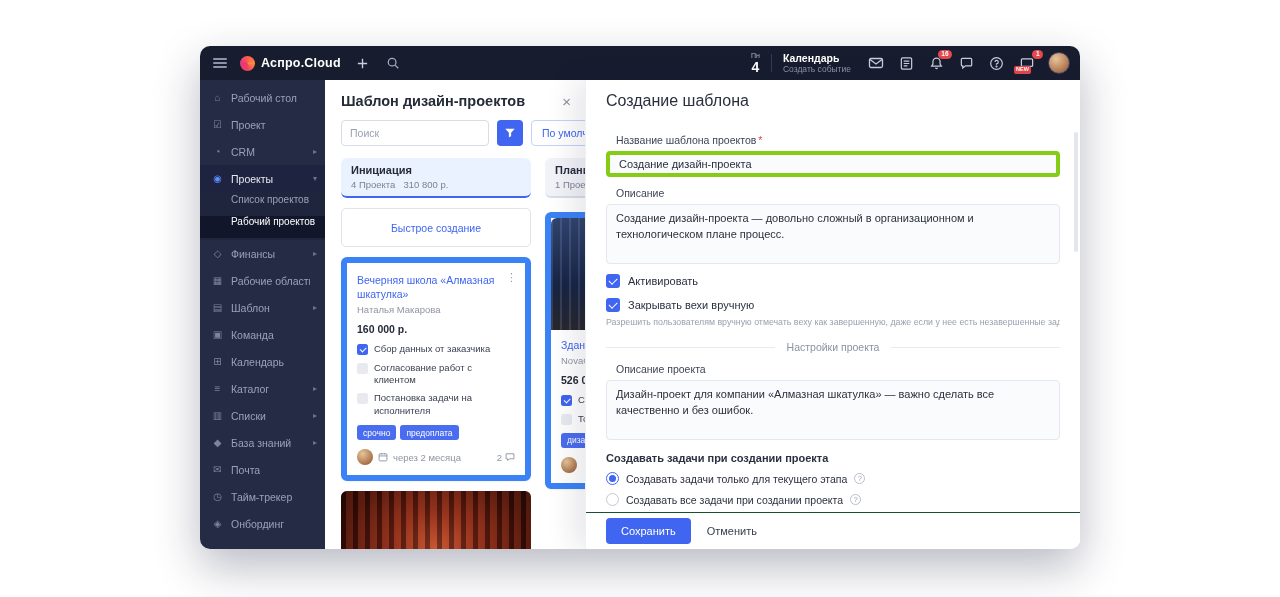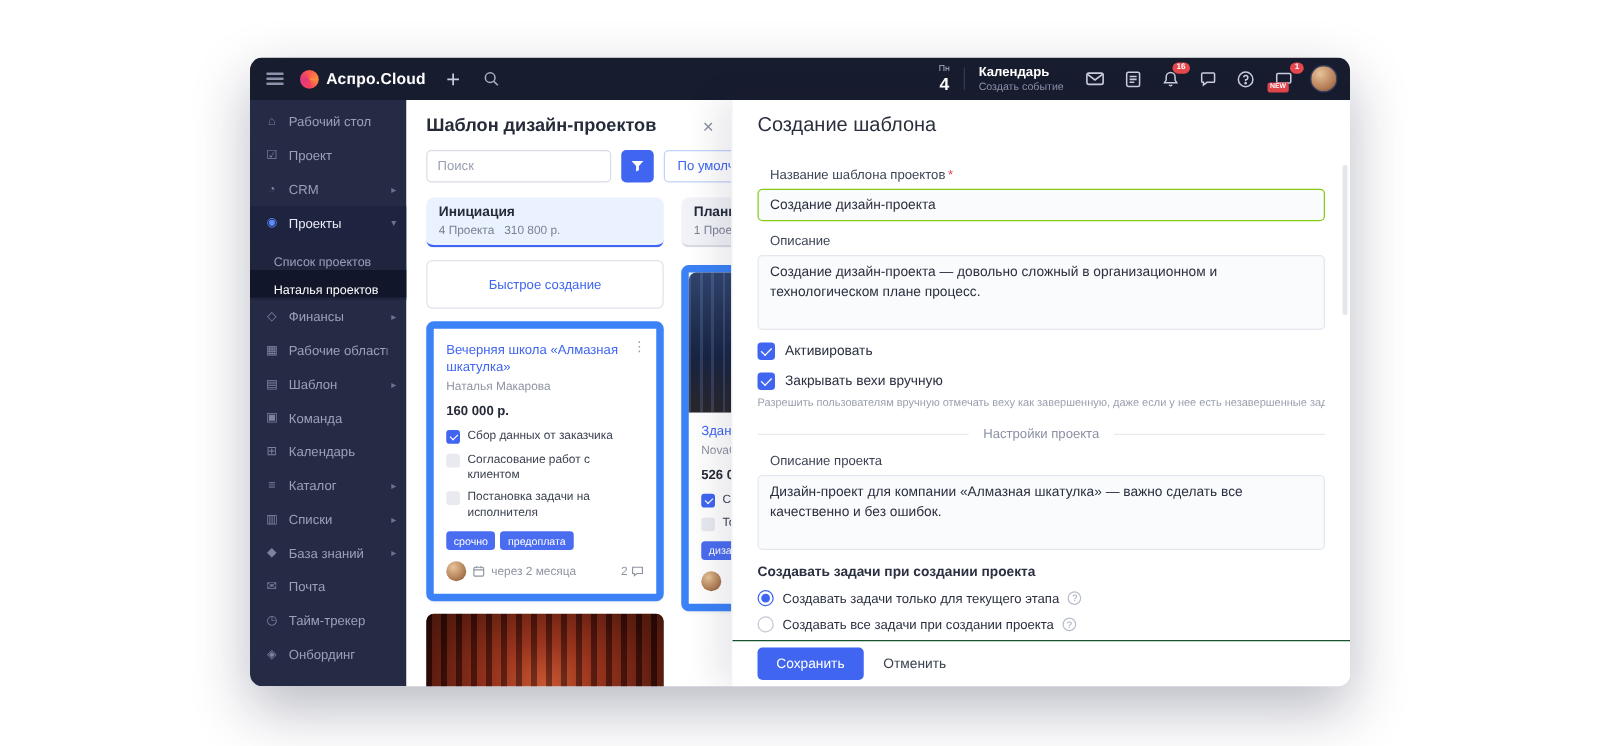--- a/index.html
+++ b/index.html
@@ -40,21 +40,21 @@
   .sidebar { position:absolute; left:0; top:34px; bottom:0; width:125px; background:#262b45;
     z-index:30; padding-top:4px; }
   .nav-item { height:27px; display:flex; align-items:center; padding:0 8px 0 11px; gap:7px;
     color:#9aa0b8; font-size:10.5px; cursor:pointer; }
   .nav-ic { width:13px; font-size:10px; color:#7c82a0; text-align:center; flex:none; }
   .nav-lb { flex:1; white-space:nowrap; overflow:hidden; }
   .nav-ar { font-size:8px; color:#6d7390; }
   .nav-item.active { background:#1e2340; color:#e8eaf2; }
   .nav-item.active .nav-ic { color:#5b8cff; }
   .sub { background:#20253e; padding:2px 0; }
-  .sub-item { height:22px; display:flex; align-items:flex-end; padding-left:19px; font-size:10px;
+  .sub-item { height:22px; display:flex; align-items:flex-start; padding-left:31px; font-size:10px;
     color:#9aa0b8; cursor:pointer; }
   .sub-item.selected { background:#12162a; color:#ffffff; }
 
   
   .board { position:absolute; left:125px; top:34px; right:0; bottom:0; background:#fff; z-index:10; }
   .board-head { width:260px; padding:13px 14px 4px 16px; display:flex; justify-content:space-between; align-items:center; }
   .b-title { font-size:14.5px; font-weight:600; color:#262b3a; white-space:nowrap; }
   .b-close { background:none; border:none; font-size:15px; color:#8a90a2; cursor:pointer; line-height:1; }
   .tools { display:flex; gap:8px; padding:7px 0 0 16px; align-items:center; }
   .search { width:148px; height:26px; border:1px solid #d9dce4; border-radius:4px; font-size:10.5px;
@@ -106,21 +106,21 @@
       linear-gradient(0deg, rgba(255,180,90,.12), transparent 40%); }
 
   
   .modal { position:absolute; left:385px; top:34px; right:0; bottom:0; background:#fff; z-index:50;
     box-shadow:-12px 0 26px rgba(25,30,60,.10); border-left:1px solid #eef0f4; }
   .m-head { padding:12px 20px 8px; }
   .m-title { font-size:16px; font-weight:500; color:#2a2f3e; }
   .m-body { position:absolute; top:42px; bottom:37px; left:0; right:0; padding:2px 20px 0; overflow:hidden; }
   .f-label { font-size:10.5px; color:#3f4557; margin:10px 10px 5px; display:block; }
   .f-label .req { color:#e5484d; margin-left:2px; }
-  .t-input { width:100%; height:26px; background:#fafbfc; border:1px solid #84cc16; border-radius:4px;
+  .t-input { width:100%; height:26px; background:#fafbfc; border:4px solid #84cc16; border-radius:4px;
     font-size:11px; color:#2b3040; padding:0 9px; font-family:inherit; outline:none; display:block; }
   .t-area { width:100%; height:60px; background:#fafbfc; border:1px solid #e4e7ee; border-radius:4px;
     font-size:11px; color:#2b3040; padding:6px 9px; font-family:inherit; resize:none; line-height:1.45;
     outline:none; display:block; }
   .mcb-row { display:flex; align-items:center; gap:8px; margin-top:10px; }
   .mcb { width:14px; height:14px; border-radius:3px; background:#3f65f1; position:relative; flex:none; cursor:pointer; }
   .mcb::after { content:""; position:absolute; left:3px; top:3.5px; width:6.5px; height:3.5px;
     border-left:1.7px solid #fff; border-bottom:1.7px solid #fff; transform:rotate(-45deg); }
   .mcb-lb { font-size:11px; color:#2b3040; }
   .hint { font-size:8.8px; color:#9aa0ae; margin-top:5px; white-space:nowrap; overflow:hidden; }
@@ -242,21 +242,21 @@
     <div class="nav-item active">
       <span class="nav-ic">◉</span>
       <span class="nav-lb">Проекты</span>
       <span class="nav-ar">▾</span>
     </div>
     <div class="sub">
       <div class="sub-item">
         <span>Список проектов</span>
       </div>
       <div class="sub-item selected">
-        <span>Наталья проектов</span>
+        <span>Рабочий проектов</span>
       </div>
     </div>
     <div class="nav-item">
       <span class="nav-ic">◇</span>
       <span class="nav-lb">Финансы</span>
       <span class="nav-ar">▸</span>
     </div>
     <div class="nav-item">
       <span class="nav-ic">▦</span>
       <span class="nav-lb">Рабочие области</span>

